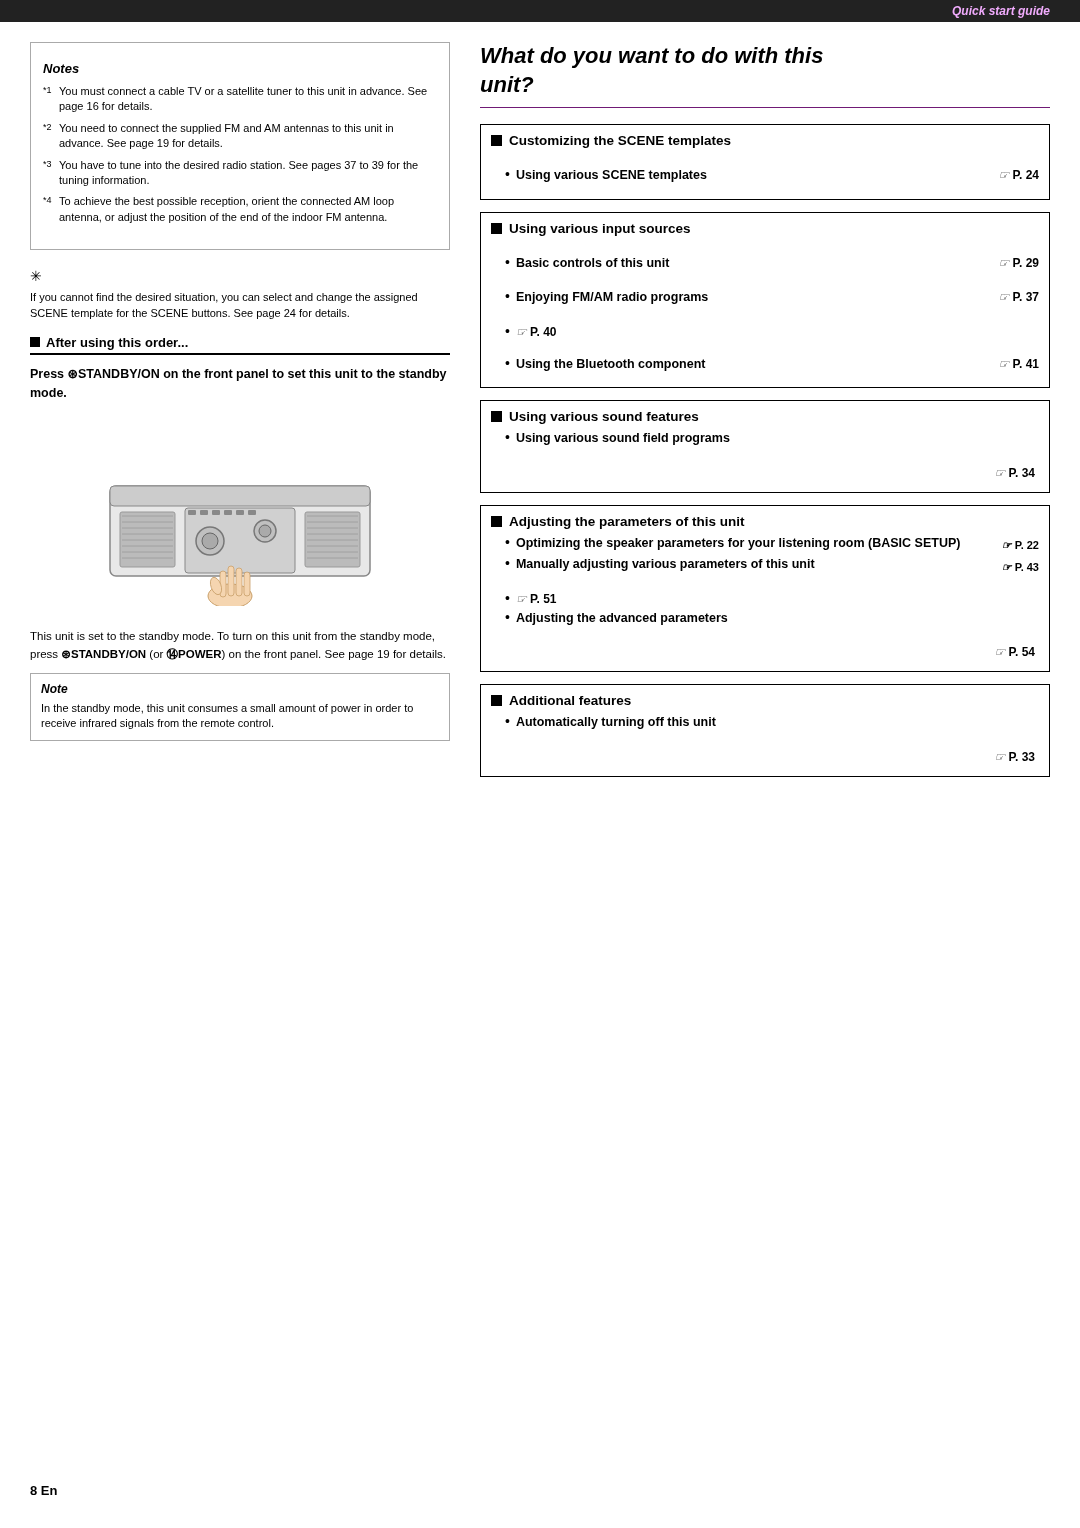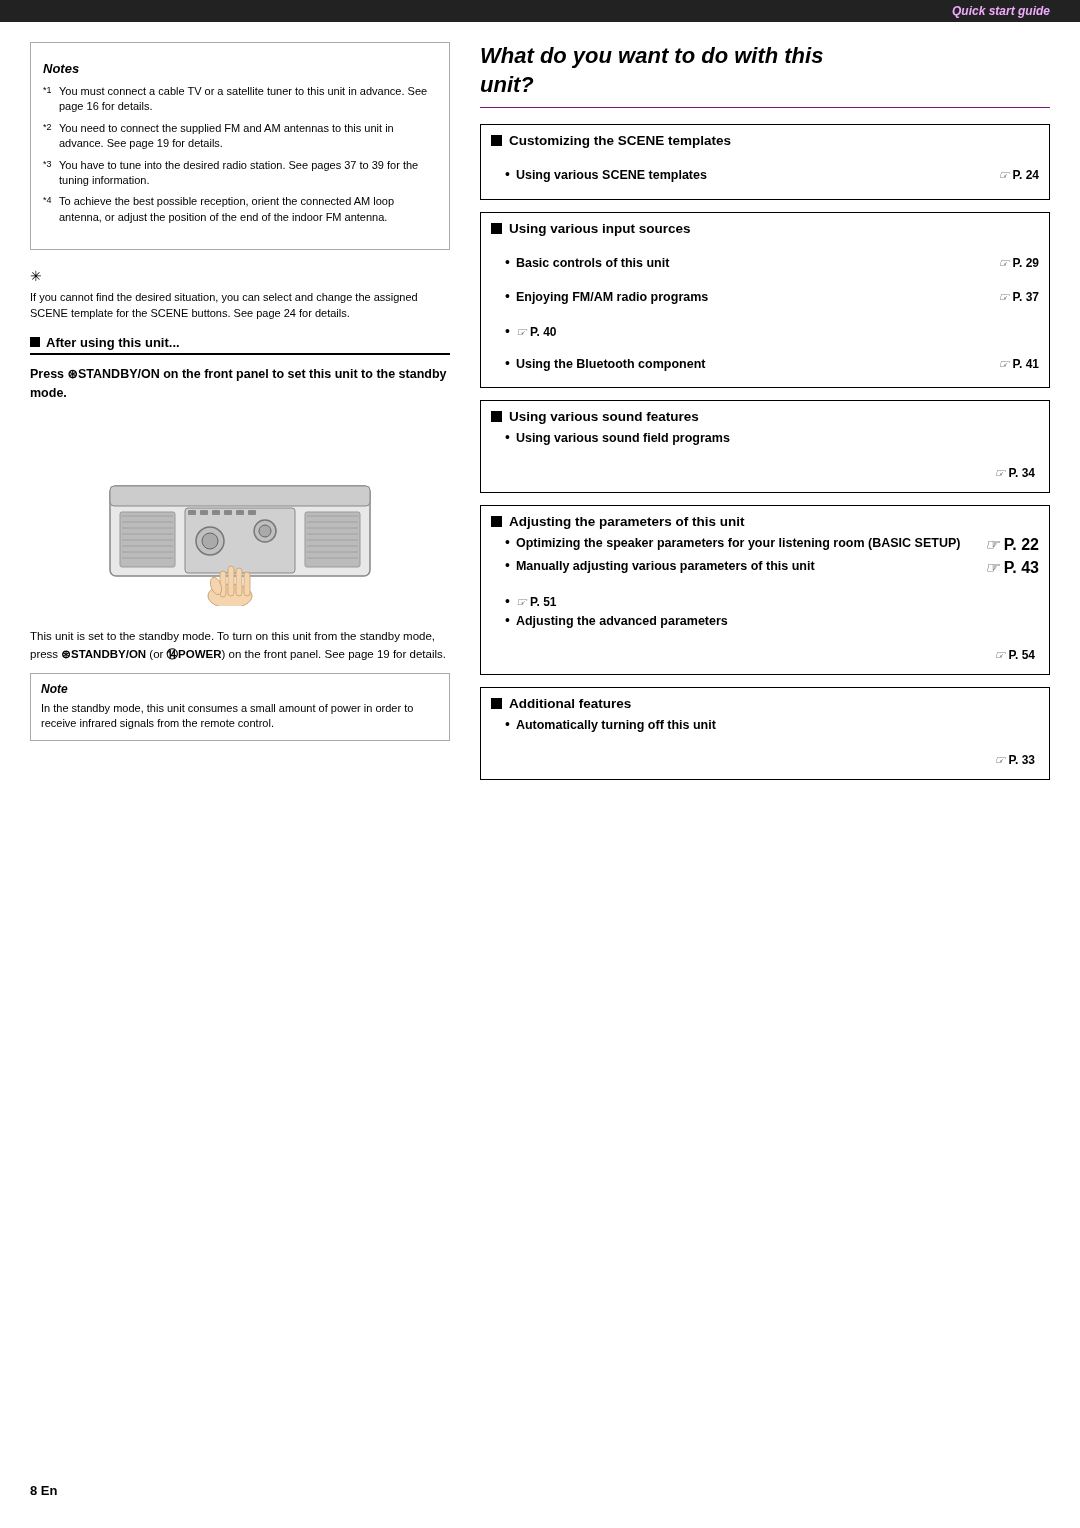--- a/index.html
+++ b/index.html
@@ -240,22 +240,22 @@
     }
 
     .two-line-bullet .bullet-text-wrap {
       font-size: 12.5px;
       font-weight: bold;
       flex: 1;
       line-height: 1.4;
     }
 
     .two-line-bullet .ref-right {
-      font-size: 16px;
-      font-weight: normal;
+      font-size: 11px;
+      font-weight: bold;
       white-space: nowrap;
       align-self: flex-end;
     }
 
     .footer-page {
       position: absolute;
       bottom: 30px;
       left: 30px;
       font-size: 13px;
       font-weight: bold;
@@ -293,21 +293,21 @@
         </li>
       </ul>
     </div>
 
     <div class="tip-symbol">✳</div>
     <div class="tip-text">If you cannot find the desired situation, you can select and change the assigned SCENE template for the SCENE buttons. See page 24 for details.</div>
 
     <div class="after-section">
       <div class="after-title">
         <span class="square-bullet"></span>
-        <span>After using this unit...</span>
+        <span>After using this order...</span>
       </div>
       <div class="standby-instruction">
         Press <span style="font-weight:bold;">⊛</span><span style="font-weight:bold;">STANDBY/ON</span> on the front panel to set this unit to the standby mode.
       </div>
     </div>
 
     <div class="device-image-area">
       <svg class="device-svg" viewBox="0 0 320 180">
 
         <rect x="30" y="60" width="260" height="90" rx="6" ry="6" fill="#e8e8e8" stroke="#888" stroke-width="1.5"></rect>

